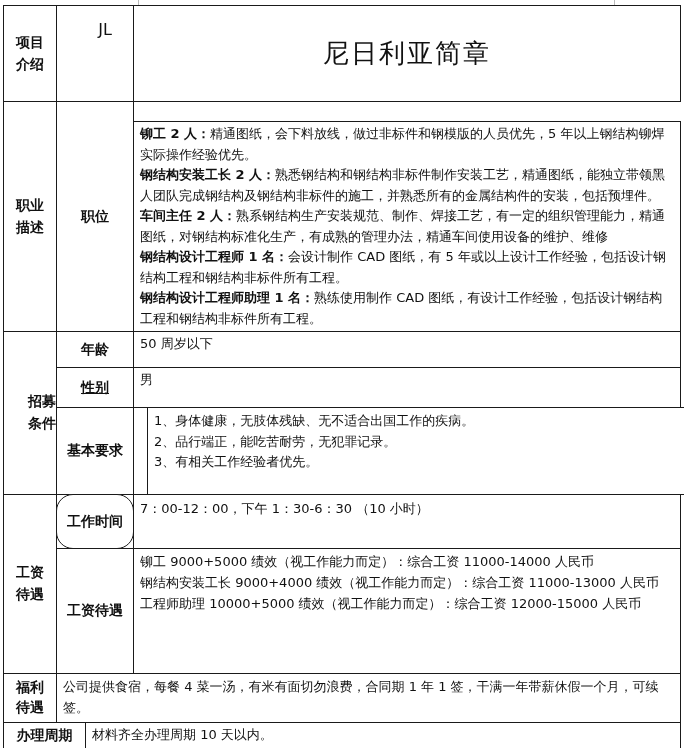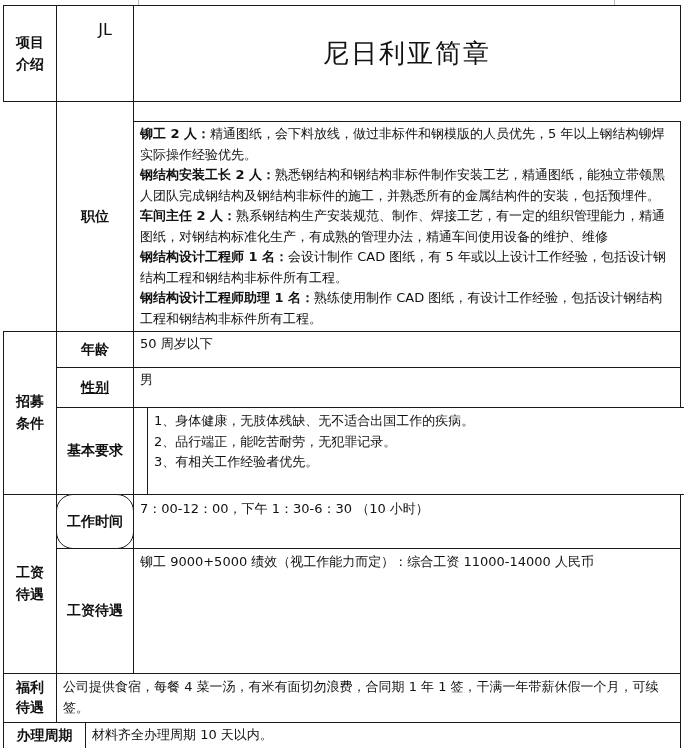--- a/index.html
+++ b/index.html
@@ -28,32 +28,38 @@
       <span>介绍</span>
     </div>
   </div>
   <div class="cell" style="left:56px; top:5px; width:98px; height:97px; font-size:16px; text-align:center; padding-top:14px;">
     <span>JL</span>
   </div>
   <div class="cell" style="left:133px; top:5px; width:548px; height:97px; display:flex; align-items:center; justify-content:center;">
     <span class="title">尼日利亚简章</span>
   </div>
 
+  <div class="cell lbl" style="left:3px; top:101px; width:54px; height:231px;">
+    <div>
+      <span>职业</span>
+      <span>描述</span>
+    </div>
+  </div>
   <div class="cell lbl" style="left:56px; top:101px; width:78px; height:231px;text-align:right;">
     <span>职位</span>
   </div>
   <div class="cell txt" style="left:133px; top:101px; width:548px; height:231px;margin-top:20px;">
     <div><b>铆工 2 人：</b><span>精通图纸，会下料放线，做过非标件和钢模版的人员优先，5 年以上钢结构铆焊实际操作经验优先。</span></div>
     <div><b>钢结构安装工长 2 人：</b><span>熟悉钢结构和钢结构非标件制作安装工艺，精通图纸，能独立带领黑人团队完成钢结构及钢结构非标件的施工，并熟悉所有的金属结构件的安装，包括预埋件。</span></div>
     <div><b>车间主任 2 人：</b><span>熟系钢结构生产安装规范、制作、焊接工艺，有一定的组织管理能力，精通图纸，对钢结构标准化生产，有成熟的管理办法，精通车间使用设备的维护、维修</span></div>
     <div><b>钢结构设计工程师 1 名：</b><span>会设计制作 CAD 图纸，有 5 年或以上设计工作经验，包括设计钢结构工程和钢结构非标件所有工程。</span></div>
     <div><b>钢结构设计工程师助理 1 名：</b><span>熟练使用制作 CAD 图纸，有设计工作经验，包括设计钢结构工程和钢结构非标件所有工程。</span></div>
   </div>
 
-  <div class="cell lbl" style="left:3px; top:331px; width:54px; height:164px;">
+  <div class="cell lbl" style="left:3px; top:331px; width:54px; height:164px;justify-content:flex-end;">
     <div>
       <span>招募</span>
       <span>条件</span>
     </div>
   </div>
   <div class="cell lbl" style="left:56px; top:331px; width:78px; height:37px;">
     <span>年龄</span>
   </div>
   <div class="cell txt" style="left:133px; top:331px; width:548px; height:37px;">
     <span>50 周岁以下</span>
@@ -83,20 +89,22 @@
     <span>工作时间</span>
   </div>
   <div class="cell txt" style="left:133px; top:494px; width:548px; height:55px; padding-top:4px;">
     <span>7：00-12：00，下午 1：30-6：30 （10 小时）</span>
   </div>
   <div class="cell lbl" style="left:56px; top:548px; width:78px; height:126px;">
     <span>工资待遇</span>
   </div>
   <div class="cell txt" style="left:133px; top:548px; width:548px; height:126px; line-height:21px;">
     <div>铆工 9000+5000 绩效（视工作能力而定）：综合工资 11000-14000 人民币</div>
+    <div>钢结构安装工长 9000+4000  绩效（视工作能力而定）：综合工资 11000-13000 人民币</div>
+    <div>工程师助理 10000+5000 绩效（视工作能力而定）：综合工资 12000-15000 人民币</div>
   </div>
 
   <div class="cell lbl" style="left:3px; top:673px; width:54px; height:50px; line-height:1.4;">
     <div>
       <span>福利</span>
       <span>待遇</span>
     </div>
   </div>
   <div class="cell txt" style="left:56px; top:673px; width:625px; height:50px; padding-top:3px;">
     <span>公司提供食宿，每餐 4 菜一汤，有米有面切勿浪费，合同期 1 年 1 签，干满一年带薪休假一个月，可续签。</span>

